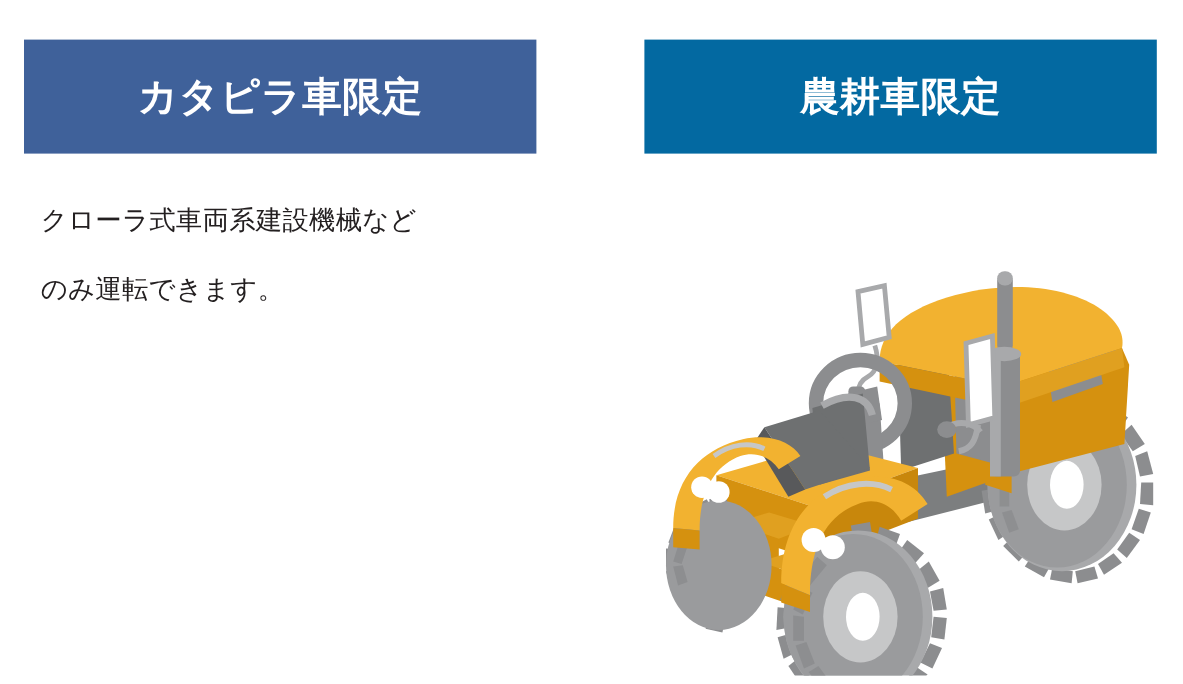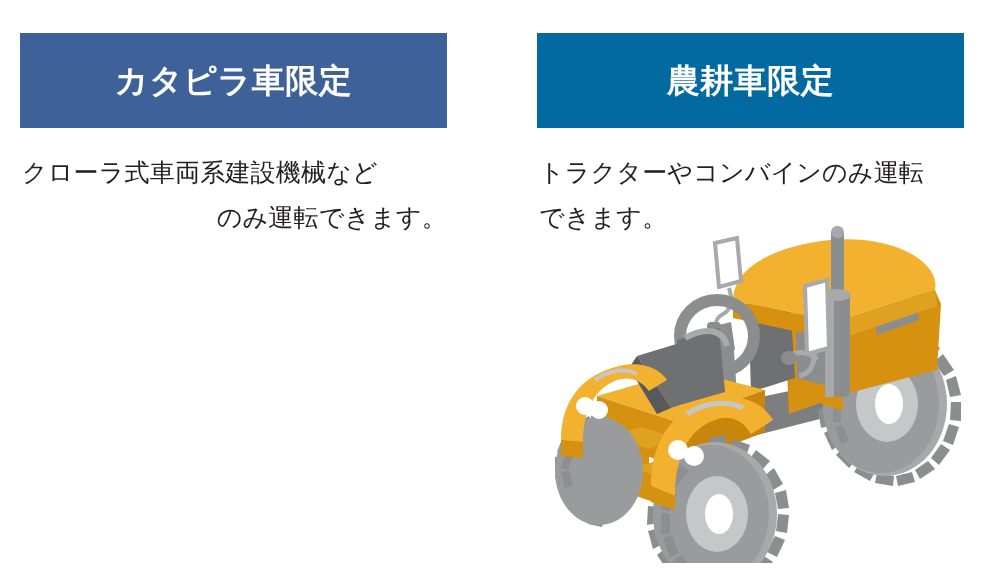--- a/index.html
+++ b/index.html
@@ -62,25 +62,25 @@
     white-space: nowrap;
   }
 
   .card-body {
     position: absolute;
     left: 2px;
     top: 150px;
     width: 425px;
   }
   .card-body-text {
-    font-size: 25px;
+    font-size: 22px;
     line-height: 45px;
     color: #231f20;
     letter-spacing: 0.2px;
-    margin: 0;
+    margin: 12px;
     text-align: left;
   }
 
   .illustration {
     position: absolute;
     left: 0;
     top: 218px;
     width: 427px;
     height: 345px;
   }
@@ -91,31 +91,27 @@
 
 <div class="page">
   <div class="columns">
 
     <div class="column column-left">
       <div class="card-header" style="background: rgb(63, 97, 154);">
         <span class="card-header-title" style="color: rgb(255, 255, 255);">カタピラ車限定</span>
       </div>
       <div class="card-body">
         <p class="card-body-text" style="color: rgb(35, 31, 32);">クローラ式車両系建設機械など</p>
-        <p class="card-body-text" style="color: rgb(35, 31, 32); text-align: right;">のみ運転できます。</p>
+        <p class="card-body-text" style="color: rgb(35, 31, 32);">のみ運転できます。</p>
       </div>
     </div>
 
     <div class="column column-right">
       <div class="card-header" style="background: #0369a1;">
         <span class="card-header-title" style="color: rgb(255, 255, 255);">農耕車限定</span>
-      </div>
-      <div class="card-body">
-        <p class="card-body-text" style="color: rgb(35, 31, 32);">トラクターやコンバインのみ運転</p>
-        <p class="card-body-text" style="color: rgb(35, 31, 32);">できます。</p>
       </div>
 
       <div class="illustration">
         <svg viewBox="0 0 427 345" xmlns="http://www.w3.org/2000/svg" aria-hidden="true">
           <defs>
             <g id="tire-tread-rear">
               <g fill="#8c8d8f">
                 <polygon points="0,-86 10,-84 9,-74 0,-76"></polygon>
               </g>
             </g>

